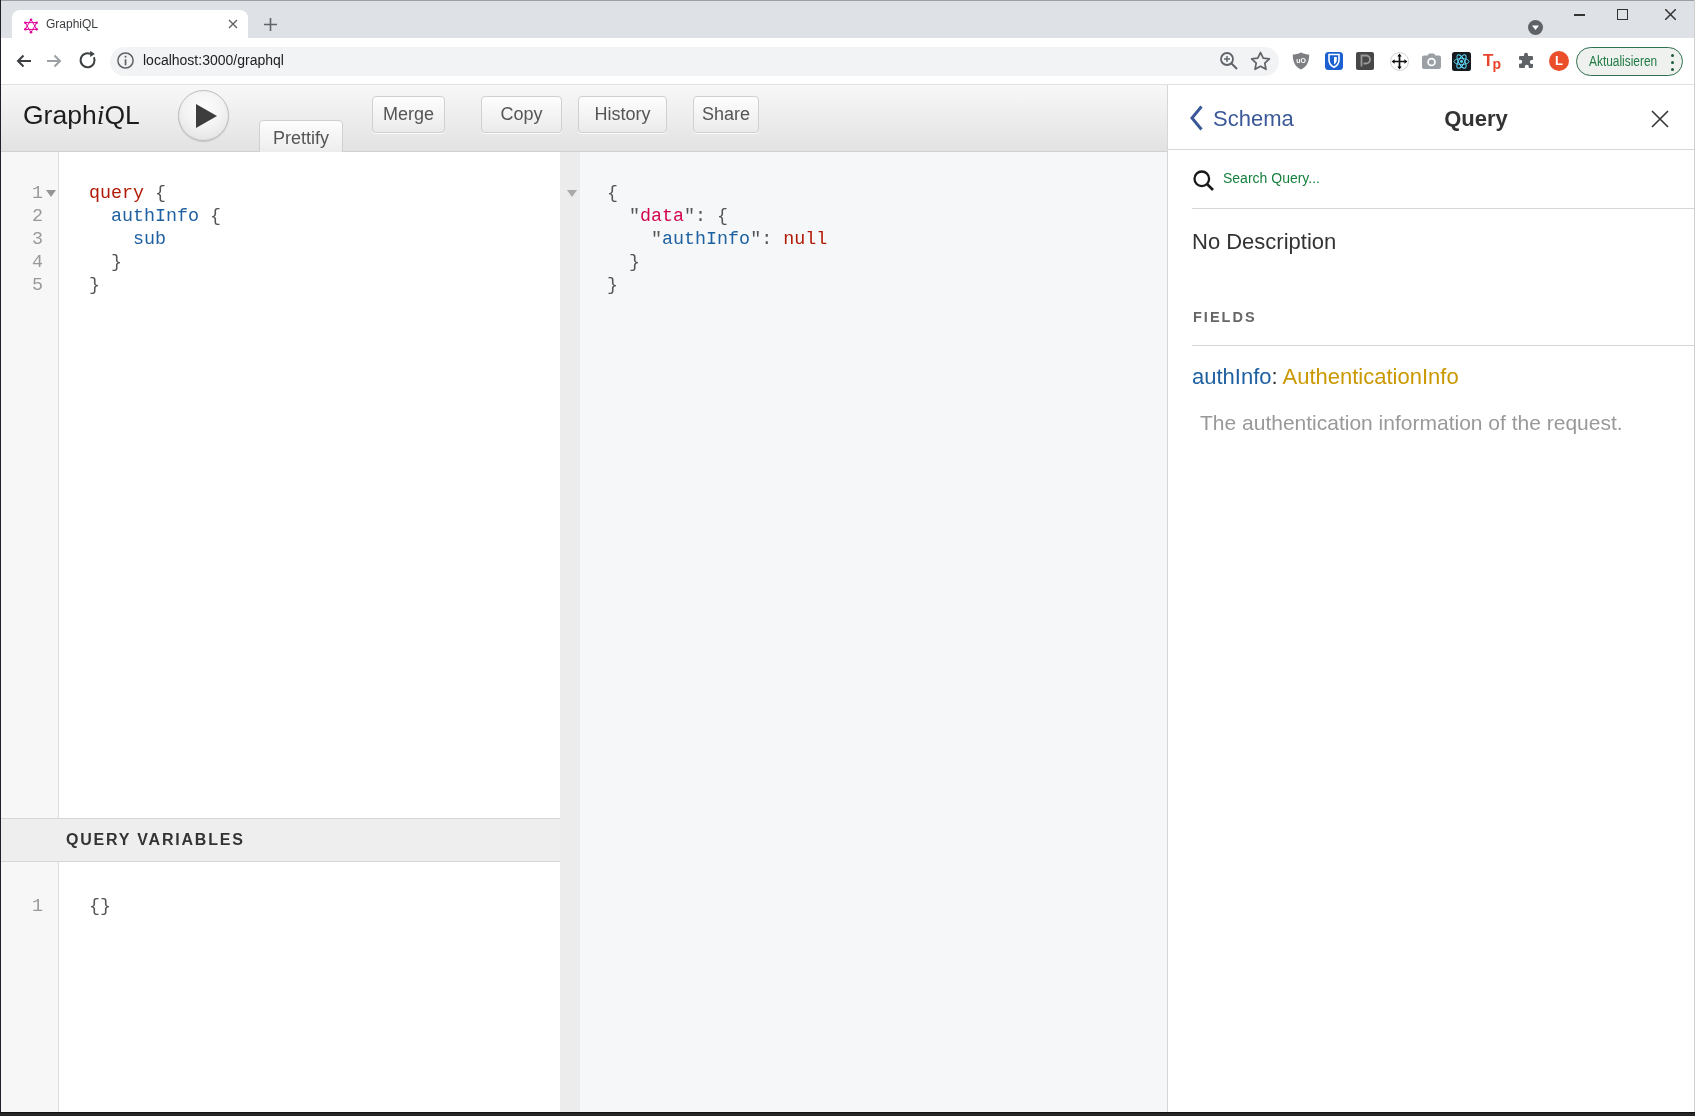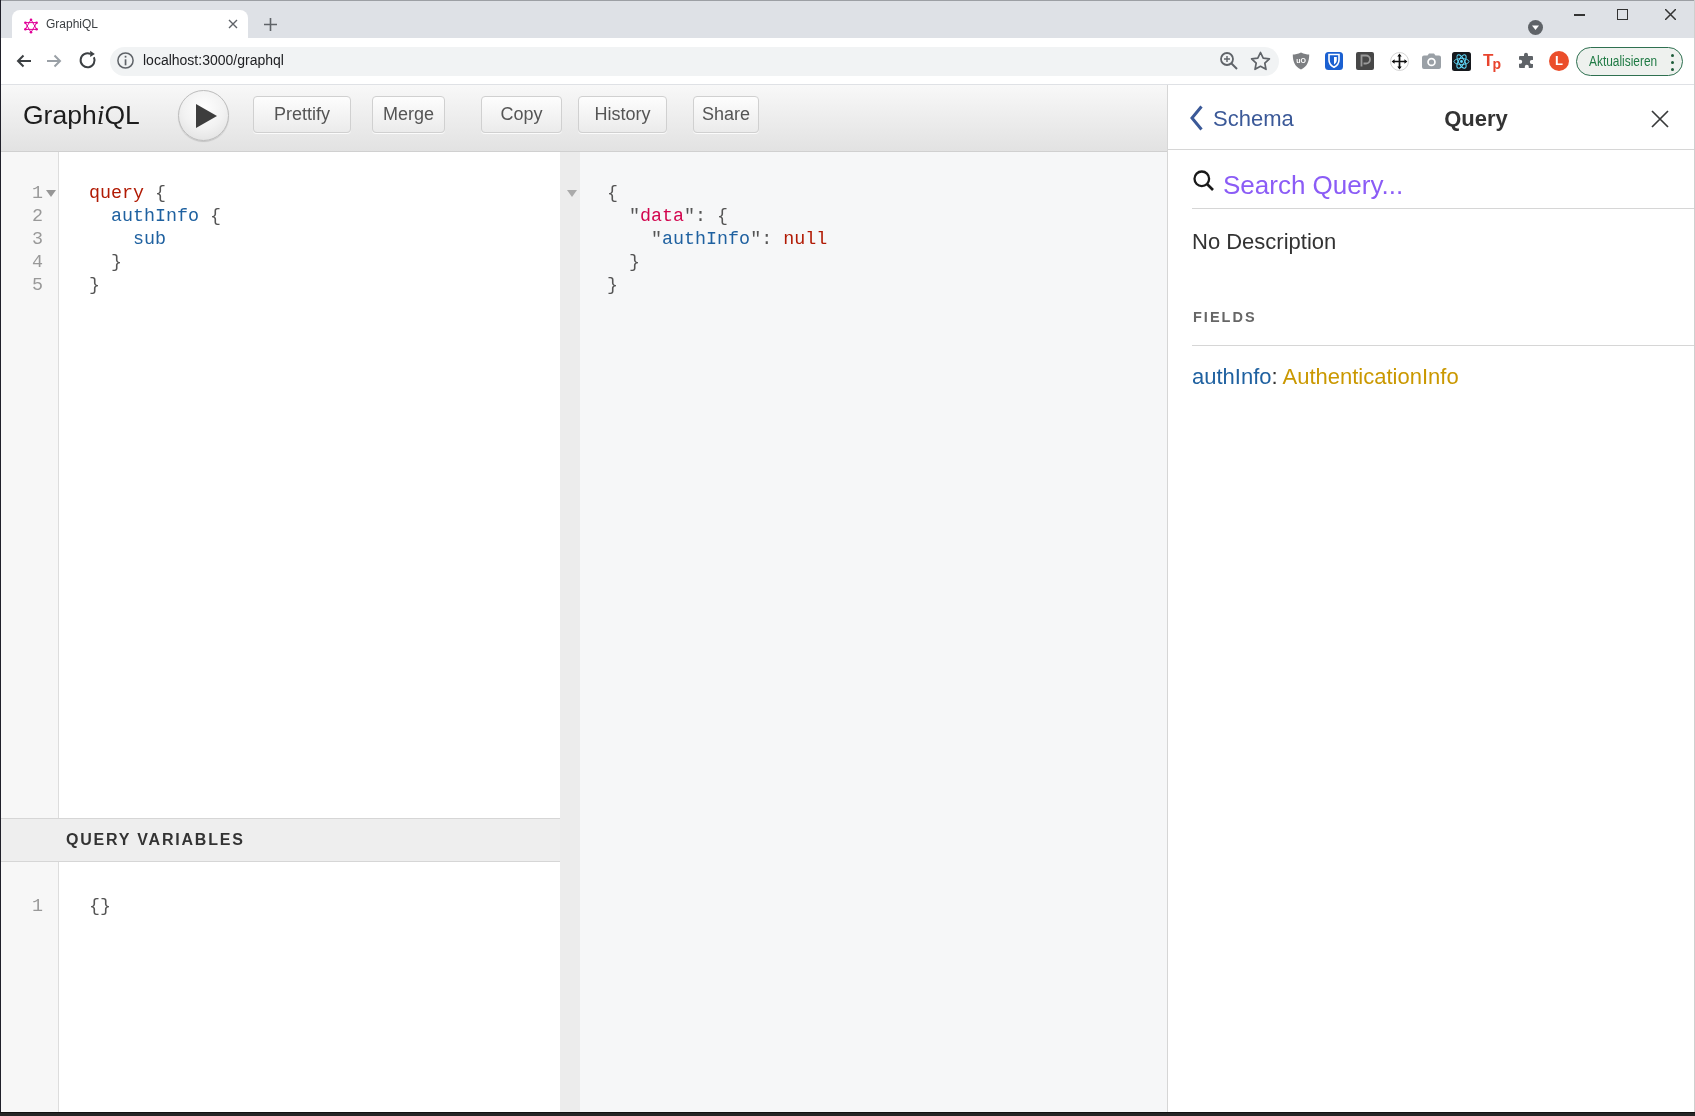--- a/index.html
+++ b/index.html
@@ -157,21 +157,21 @@
 <div id="updatepill" class="abs"></div>
 <div id="updatetext" class="abs">Aktualisieren</div>
 <div class="windot" style="top:53.5px"></div>
 <div class="windot" style="top:60.5px"></div>
 <div class="windot" style="top:67.5px"></div>
 
 <div id="topbar" class="abs"></div>
 <div id="logo" class="abs">Graph<em>i</em>QL</div>
 <div id="playbtn" class="abs"></div>
 <div id="playtri" class="abs"></div>
-<div class="tbtn" style="left:253px;width:98px;">Prettify</div>
+<div class="tbtn" style="left:259px;width:84px;margin-top:24px;">Prettify</div>
 <div class="tbtn" style="left:372px;width:73px;">Merge</div>
 <div class="tbtn" style="left:481px;width:81px;">Copy</div>
 <div class="tbtn" style="left:578px;width:89px;">History</div>
 <div class="tbtn" style="left:693px;width:66px;">Share</div>
 
 <div id="qedit" class="abs">
   <div class="gutter"></div>
   <div class="lnum" style="top:30px">1</div>
   <div class="lnum" style="top:53px">2</div>
   <div class="lnum" style="top:76px">3</div>
@@ -213,22 +213,23 @@
   <div class="abs" style="left:44px;top:21px;width:528px;text-align:center;font-size:22px;font-weight:bold;color:#333">Query</div>
   <svg class="abs" style="left:483px;top:25px" width="18" height="18" viewBox="0 0 18 18">
       <path d="M1 1 L17 17 M17 1 L1 17" stroke="#38393a" stroke-width="1.7"></path>
     </svg>
 
   <div class="abs" style="left:24px;top:65px;width:504px;height:59px;border-bottom:1px solid #d6d6d6"></div>
   <svg class="abs" style="left:25px;top:85px" width="22" height="22" viewBox="0 0 22 22">
       <circle cx="8.8" cy="8.8" r="7.3" stroke="#191919" stroke-width="2.3" fill="none"></circle>
       <path d="M14 14 L20 20" stroke="#191919" stroke-width="2.6"></path>
     </svg>
-  <div class="abs" style="left:55px;top:85px;font-size:26px;color:#8b5cf6">Search Query...</div>
+  <div class="abs" style="left:55px;top:85px;font-size:14px;color:#15803d">Search Query...</div>
   <div class="abs" style="left:24px;top:144px;font-size:22px;color:#333">No Description</div>
   <div class="abs" style="left:25px;top:224px;font-size:14.5px;font-weight:bold;letter-spacing:2px;color:#666">FIELDS</div>
   <div class="abs" style="left:24px;top:203px;width:504px;height:58px;border-bottom:1px solid #d6d6d6"></div>
   <div class="abs" style="left:24px;top:279px;font-size:22px;text-align:right;"><span style="color:#1F61A0">authInfo</span><span style="color:#333">: </span><span style="color:#CA9800">AuthenticationInfo</span></div>
+  <div class="abs" style="left:32px;top:326px;font-size:21px;color:#999">The authentication information of the request.</div>
 </div>
 
 <div class="abs" style="left:0;top:0;width:1px;height:1112px;background:#20202a"></div>
 <div class="abs" style="left:1694px;top:0;width:1px;height:1112px;background:#cfcfcf"></div>
 <div id="taskbar" class="abs"></div>
 
 </body></html>

